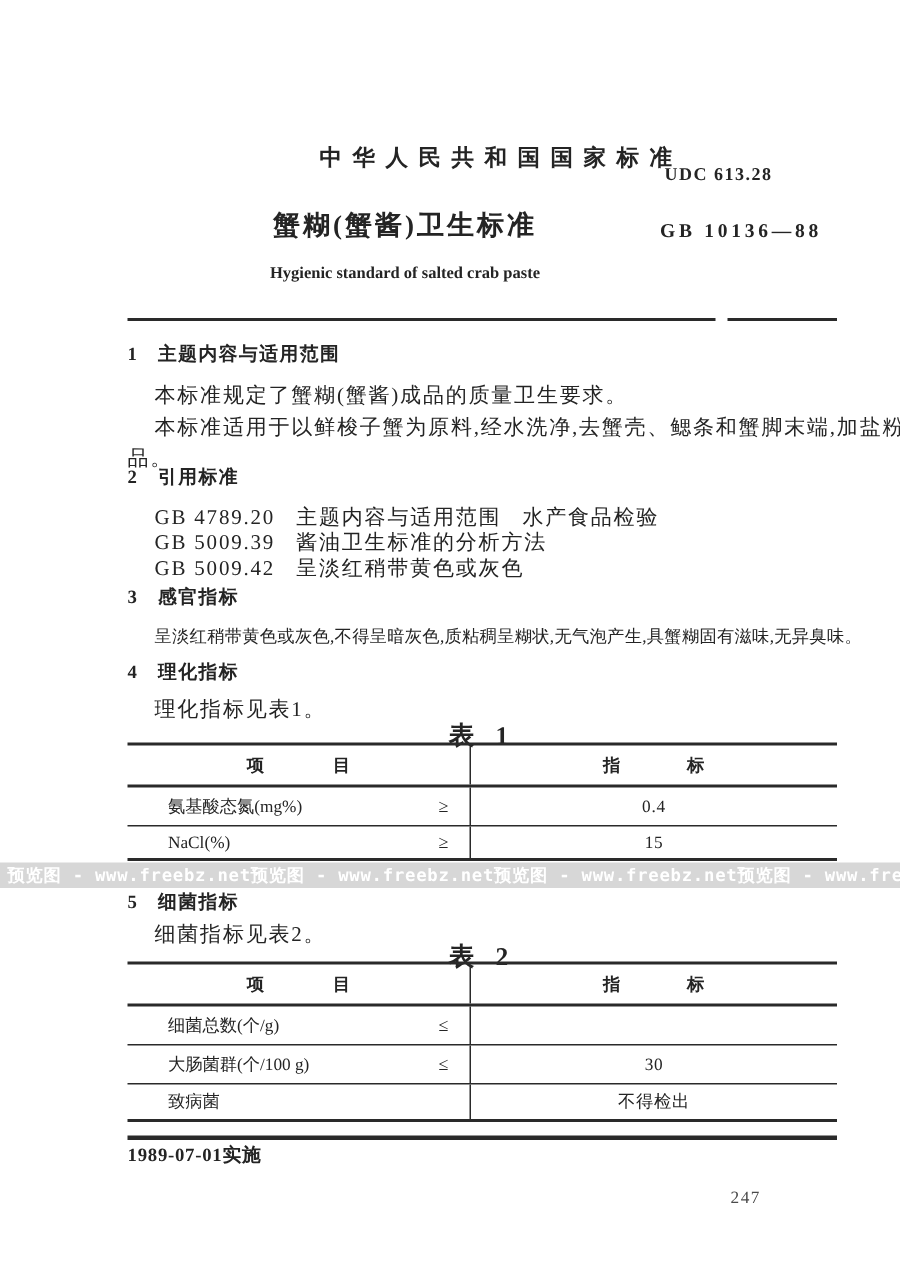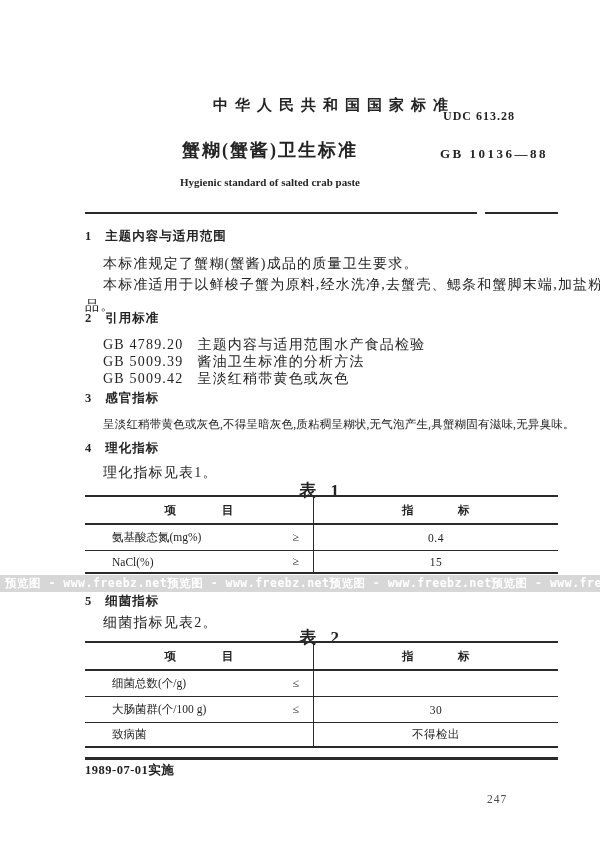--- a/index.html
+++ b/index.html
@@ -19,21 +19,21 @@
   .rule{height:2px;background:#2a2a2a}
   .rule1a{left:85px;top:212px;width:392px}
   .rule1b{left:485px;top:212px;width:73px}
 
   
   .sec-h{font-size:12.5px;font-weight:700;letter-spacing:1px;white-space:nowrap}
   .sec-h .num{margin-right:13px}
   .para{font-size:14px;letter-spacing:1.2px;white-space:nowrap}
   .small{font-size:11.5px;letter-spacing:0.2px}
   .ref .code{margin-right:14px}
-  .ref .n2{}
+  .ref .n2{margin-left:14px}
   .tcap{width:473px;text-align:center;font-size:17px;font-weight:600;letter-spacing:5px;white-space:nowrap}
 
   
   .tbl{left:85px;width:473px;border-top:2.5px solid #2a2a2a;border-bottom:2.5px solid #2a2a2a;box-sizing:border-box}
   .trow{display:flex;align-items:stretch;font-size:11.5px}
   .tcell-l{width:229px;border-right:1.5px solid #2a2a2a;display:flex;align-items:center;justify-content:space-between;padding:0 14px 0 27px;box-sizing:border-box}
   .tcell-r{flex:1;display:flex;align-items:center;justify-content:center;letter-spacing:0.5px}
   .thead .tcell-l{justify-content:center;gap:46px;padding:0;font-weight:600}
   .thead .tcell-r{gap:44px;font-weight:600}
   .tsep{height:0;border-top:2px solid #2a2a2a}

